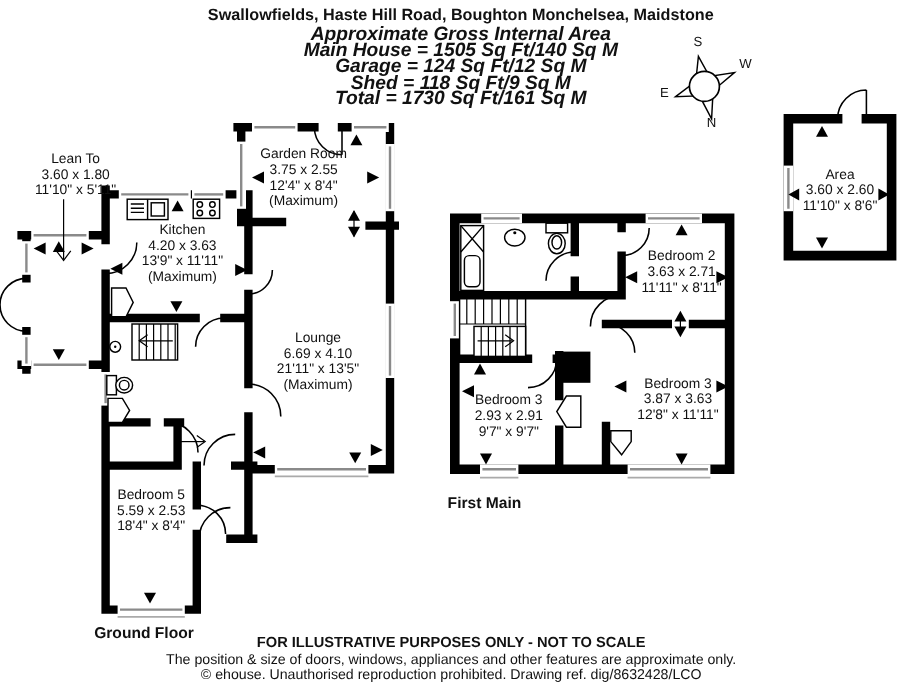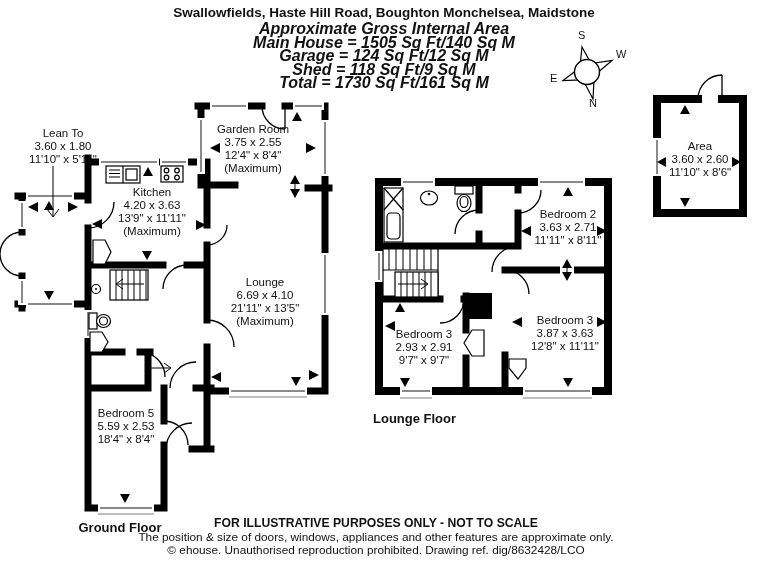--- a/index.html
+++ b/index.html
@@ -7,21 +7,21 @@
           font-family:"Liberation Sans",sans-serif;color:#111;}
   .hdr{position:absolute;top:5px;left:0;width:768px;text-align:center;font-weight:bold;}
   .hdr .t{font-size:13.5px;margin-bottom:2px;}
   .hdr .a{font-size:16px;line-height:13.6px;font-style:italic;}
   svg.plan{position:absolute;left:0;top:0;}
   .lbl{position:absolute;text-align:center;font-size:11.5px;line-height:13px;white-space:nowrap;}
   .lbl span{display:block;}
   .floorlbl{position:absolute;font-weight:bold;font-size:13px;}
   .cmp{position:absolute;font-size:11px;}
   .ftr{position:absolute;top:517px;left:0;width:752px;text-align:center;font-size:11.8px;line-height:13.6px;}
-  .ftr .b{font-weight:bold;font-size:12.2px;}
+  .ftr .b{font-weight:bold;font-size:12.2px;margin-top:12px;}
   
   .w{stroke:#000;stroke-width:7;fill:none;stroke-linecap:square;}
   .w8{stroke:#000;stroke-width:8;fill:none;stroke-linecap:square;}
   .thin{stroke:#000;stroke-width:1.2;fill:none;}
   .wf{fill:#fff;stroke:#000;stroke-width:1.2;}
   .win{fill:#fff;stroke:none;}
   .wl{stroke:#8a8a8a;stroke-width:2;fill:none;}
   .sill{stroke:#aaa;stroke-width:1.5;fill:none;}
   .arc{stroke:#000;stroke-width:1.3;fill:none;}
   .tri{fill:#000;stroke:none;}
@@ -317,21 +317,21 @@
     <span>9'7" x 9'7"</span>
   </div>
 
   <div class="lbl" style="left:640px;top:140px;width:120px;">
     <span>Area</span>
     <span>3.60 x 2.60</span>
     <span>11'10" x 8'6"</span>
   </div>
 
   <div class="floorlbl" style="left:64px;top:520px;width:112px;text-align:center;">Ground Floor</div>
-  <div class="floorlbl" style="left:373px;top:411px;">Lounge Floor</div>
+  <div class="floorlbl" style="left:373px;top:411px;">First Main</div>
 
   <div class="ftr">
     <div class="b">FOR ILLUSTRATIVE PURPOSES ONLY - NOT TO SCALE</div>
     <div>The position &amp; size of doors, windows, appliances and other features are approximate only.</div>
     <div>© ehouse. Unauthorised reproduction prohibited. Drawing ref. dig/8632428/LCO</div>
   </div>
 
 </div>
 
 </body></html>

